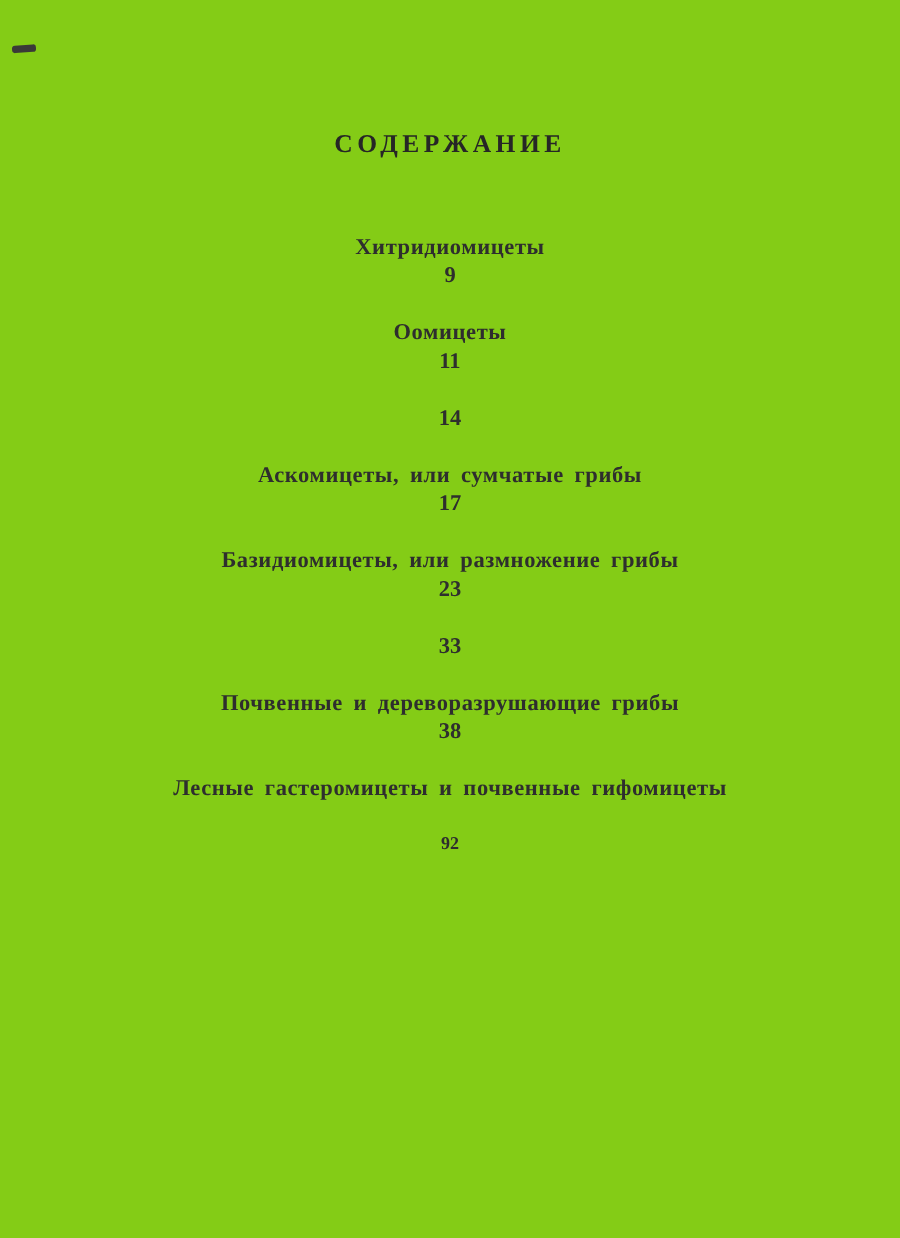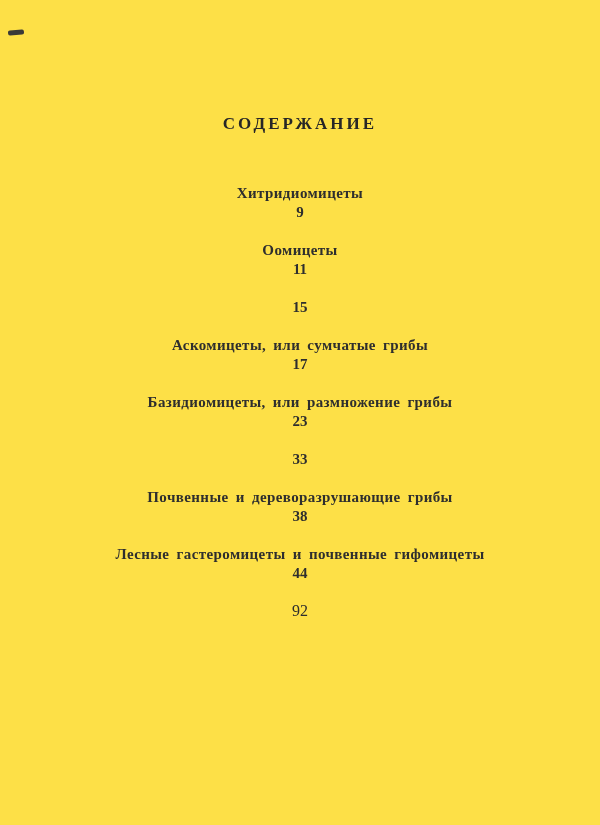--- a/index.html
+++ b/index.html
@@ -10,23 +10,23 @@
     width: 600px;
     height: 825px;
     background: #e9e7e3;
     font-family: "Liberation Serif", "DejaVu Serif", serif;
     overflow: hidden;
   }
   .scan-page {
     position: relative;
     width: 600px;
     height: 825px;
-    background: #fde047;
+    background: #84cc16;
     box-sizing: border-box;
-    padding-top: 114px;
+    padding-top: 86px;
     color: #2b2b2b;
   }
   .artifact {
     position: absolute;
     left: 8px;
     top: 30px;
     width: 16px;
     height: 5px;
     background: #3a3a38;
     border-radius: 2px;
@@ -57,22 +57,22 @@
   }
   .toc-entry-page {
     font-size: 15px;
     font-weight: bold;
     line-height: 19px;
     color: #2e2e2e;
   }
   .folio {
     margin-top: 16px;
     text-align: center;
-    font-size: 16px;
-    font-weight: normal;
+    font-size: 12px;
+    font-weight: bold;
     color: #2e2e2e;
   }
 </style>
 </head>
 <body>
 
 <div class="scan-page">
   <div class="artifact"></div>
 
   <h1 class="toc-title">СОДЕРЖАНИЕ</h1>
@@ -84,21 +84,21 @@
       <div class="toc-entry-title">Хитридиомицеты</div>
       <div class="toc-entry-page">9</div>
     </div>
 
     <div class="toc-entry">
       <div class="toc-entry-title">Оомицеты</div>
       <div class="toc-entry-page">11</div>
     </div>
 
     <div class="toc-entry">
-      <div class="toc-entry-page">15</div>
+      <div class="toc-entry-page">14</div>
     </div>
 
     <div class="toc-entry">
       <div class="toc-entry-title">Аскомицеты, или сумчатые грибы</div>
       <div class="toc-entry-page">17</div>
     </div>
 
     <div class="toc-entry">
       <div class="toc-entry-title">Базидиомицеты, или размножение грибы</div>
       <div class="toc-entry-page">23</div>
@@ -108,19 +108,18 @@
       <div class="toc-entry-page">33</div>
     </div>
 
     <div class="toc-entry">
       <div class="toc-entry-title">Почвенные и дереворазрушающие грибы</div>
       <div class="toc-entry-page">38</div>
     </div>
 
     <div class="toc-entry">
       <div class="toc-entry-title">Лесные гастеромицеты и почвенные гифомицеты</div>
-      <div class="toc-entry-page">44</div>
     </div>
 
   </div>
 
   <div class="folio">92</div>
 </div>
 
 </body></html>

